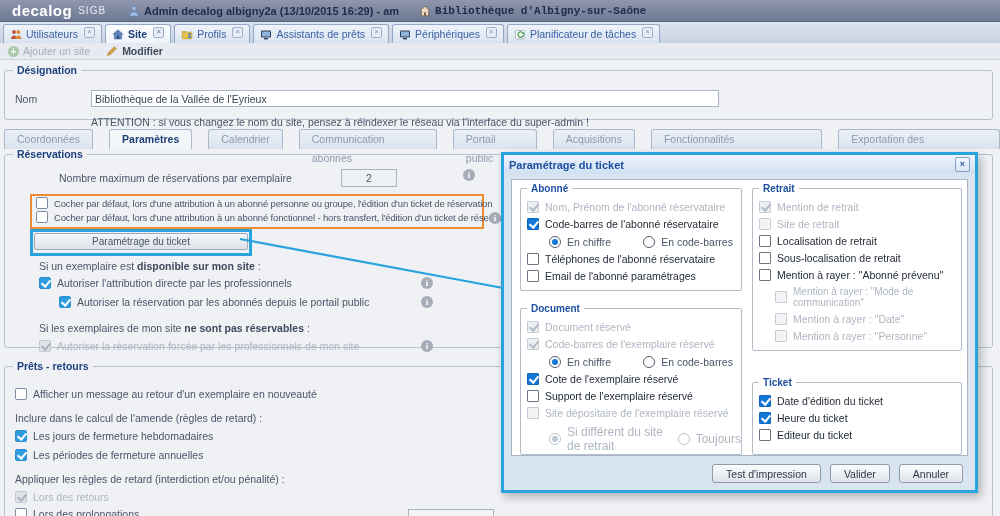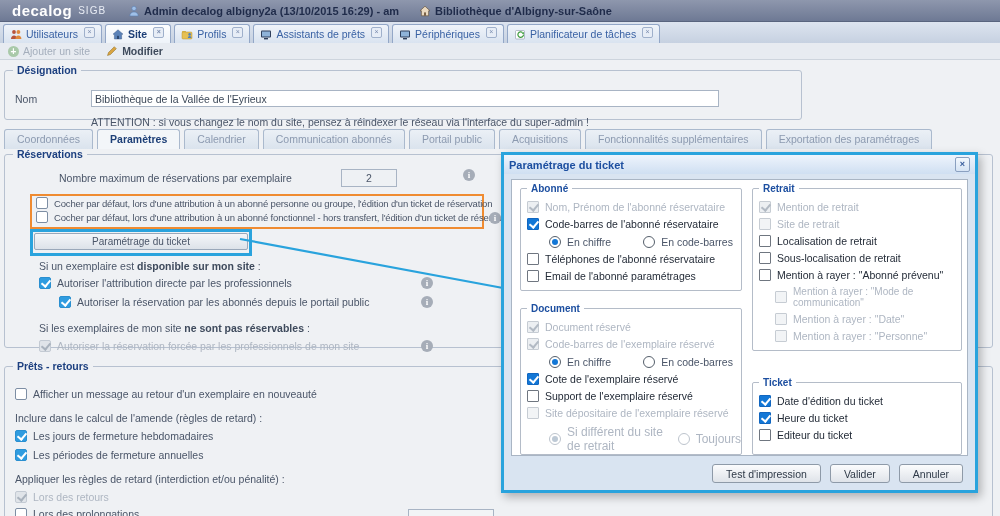--- a/index.html
+++ b/index.html
@@ -6,21 +6,21 @@
   #app{position:relative;width:1000px;height:516px;overflow:hidden;
        font-family:"Liberation Sans",sans-serif;font-size:10.5px;color:#4a5568;
        background:#eff1f4;}
   
   .topbar{position:absolute;left:0;top:0;width:100%;height:22px;
           background:linear-gradient(#8e97ad,#6e7994);border-bottom:1px solid #59647e;
           display:flex;align-items:center;gap:6px;padding-left:12px;box-sizing:border-box;}
   .logo{color:#fff;font-size:15px;font-weight:bold;letter-spacing:.5px;}
   .logo-sub{color:#e9edf5;font-size:10px;letter-spacing:1px;margin-right:16px;}
   .tb-group{display:flex;align-items:center;gap:4px;color:#1f2b4a;font-weight:bold;font-size:11px;}
-  .tb-group + .tb-group{margin-left:14px;}
+  .tb-group + .tb-group{margin-left:14px;font-family:Liberation Mono, monospace;}
   
   .apptabs{position:absolute;left:0;top:22px;width:100%;height:21px;
            background:linear-gradient(#dde4ef,#c6d1e1);display:flex;align-items:flex-end;
            gap:3px;padding-left:3px;box-sizing:border-box;}
   .atab{display:flex;align-items:center;gap:4px;height:18px;padding:0 6px;
         border:1px solid #93a7c7;border-bottom:none;border-radius:3px 3px 0 0;
         background:linear-gradient(#f0f4fa,#d9e3f0);color:#3a62a4;cursor:pointer;}
   .atab.active{background:linear-gradient(#fdfeff,#eef3f9);color:#1d3f77;font-weight:bold;}
   .atab .x{width:9px;height:9px;border:1px solid #9fb0cb;background:#e7edf6;color:#7a8cae;
            font-size:7px;line-height:8px;text-align:center;border-radius:2px;margin-left:2px;align-self:flex-start;margin-top:2px;}
@@ -29,28 +29,28 @@
            border-bottom:1px solid #cdd4dd;display:flex;align-items:center;gap:16px;
            padding-left:8px;box-sizing:border-box;}
   .tool{display:flex;align-items:center;gap:4px;cursor:pointer;}
   .tool.disabled{color:#a4aebc;cursor:default;}
   .tool.edit{color:#3e4a5c;font-weight:bold;}
   .plus-ic{width:11px;height:11px;border-radius:50%;background:#a9c9a9;color:#fff;
            font-size:10px;line-height:11px;text-align:center;font-weight:bold;}
   
   fieldset{border:1px solid #b7c1d0;border-radius:3px;margin:0;}
   legend{font-weight:bold;color:#1d4080;padding:0 4px;font-size:10.5px;}
-  .fs-designation{position:absolute;left:4px;top:64px;width:798px;height:56px;box-sizing:border-box;}
+  .fs-designation{position:absolute;left:4px;top:64px;width:989px;height:56px;box-sizing:border-box;}
   .nom-row{position:absolute;left:10px;top:14px;width:960px;display:flex;align-items:center;}
   .nom-label{width:76px;}
   .nom-input{width:620px;height:15px;border:1px solid #a8b4c4;background:#fff;
              font:inherit;color:#3c4858;padding:0 3px;}
   .warn{position:absolute;left:86px;top:40px;color:#4a5568;}
   
-  .sectabs{position:absolute;left:4px;top:129px;display:flex;gap:4px;height:20px;align-items:flex-end;}
+  .sectabs{position:absolute;left:4px;top:129px;display:flex;gap:16px;height:20px;align-items:flex-end;}
   .stab{height:19px;line-height:19px;padding:0 12px;border:1px solid #aab9cd;border-bottom:none;
         border-radius:3px 3px 0 0;background:linear-gradient(#ebf0f6,#dae3ed);color:#8c9ab0;cursor:pointer;}
   .stab.active{background:#f3f6f9;color:#1d3f77;font-weight:bold;}
   
   .fs-res{position:absolute;left:4px;top:148px;width:989px;height:200px;box-sizing:border-box;}
   .abs{position:absolute;}
   .row{display:flex;align-items:center;gap:6px;}
   .input2{width:50px;height:14px;border:1px solid #a8b4c4;background:#eef1f4;
           font:inherit;color:#4a5568;text-align:center;}
   .info{width:12px;height:12px;border-radius:50%;background:#a6adb8;color:#fff;

